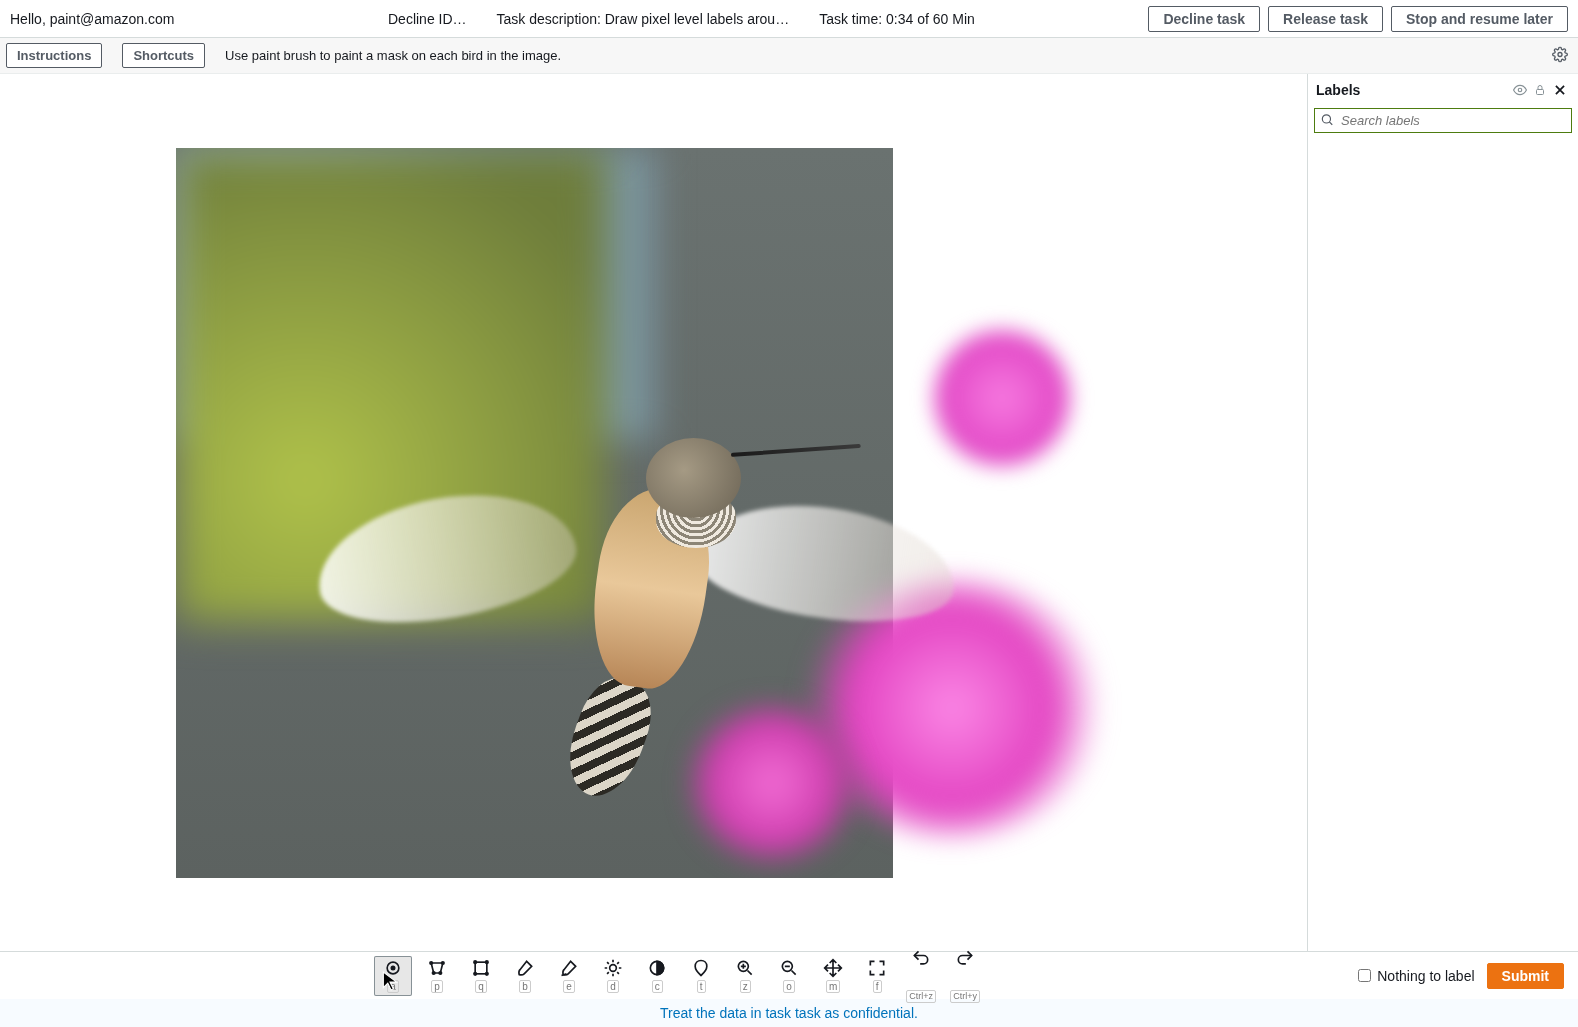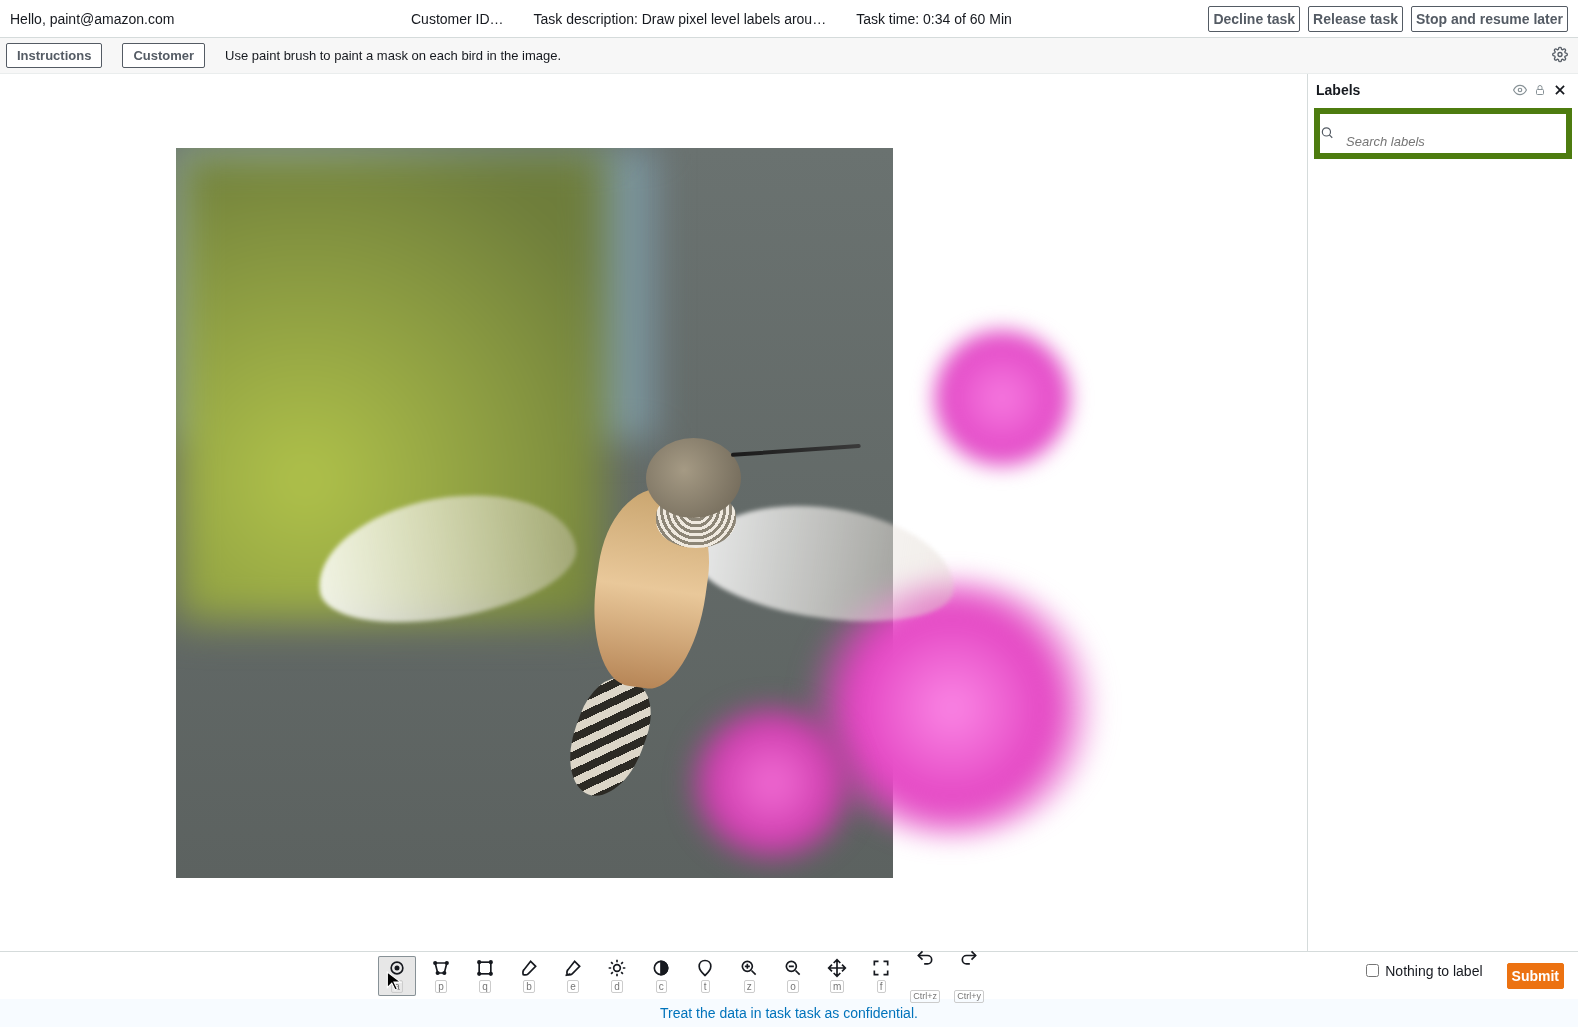--- a/index.html
+++ b/index.html
@@ -5,56 +5,56 @@
   * { box-sizing: border-box; margin: 0; padding: 0; }
   html, body { width: 1578px; height: 1027px; font-family: "Amazon Ember", Arial, sans-serif; font-size: 14px; color: #16191f; background: #ffffff; overflow: hidden; }
   
   
   .header-bar { height: 38px; display: flex; align-items: center; padding: 0 10px; border-bottom: 1px solid #d5dbdb; }
   .header-left { flex: 0 0 auto; padding-right: 40px; }
   .header-center { flex: 1 1 auto; display: flex; gap: 30px; align-items: center; justify-content: center; }
   .header-center span { white-space: nowrap; }
   .header-right { flex: 0 0 auto; display: flex; gap: 8px; }
   
-  .btn { border: 1px solid #545b64; background: #ffffff; padding: 4px 4px; border-radius: 2px; font-size: 14px; cursor: pointer; font-weight: 700; color: #545b64; }
+  .btn { border: 1px solid #545b64; background: #ffffff; padding: 4px 14px; border-radius: 2px; font-size: 14px; cursor: pointer; font-weight: 700; color: #545b64; }
   .btn-primary { background: #ec7211; border-color: #ec7211; color: #fff; }
   
   
   .instructions-bar { height: 36px; display: flex; align-items: center; padding: 4px 6px; gap: 20px; background: #f7f7f7; border-bottom: 1px solid #eaeded; position: relative; }
   .instructions-bar .small-btn { border: 1px solid #545b64; background: #fff; padding: 4px 10px; border-radius: 2px; font-weight:700; font-size: 13px; color:#545b64; cursor: pointer;}
   .instructions-bar .hint { font-size: 13px; color: #16191f; }
   .gear-right { position: absolute; right: 10px; top: 50%; transform: translateY(-50%); cursor: pointer; }
   
   
   .main { display: flex; height: calc(1027px - 38px - 36px - 48px - 28px); justify-content: center; }
   .canvas-wrap { flex: 1 1 auto; display: flex; align-items: center; justify-content: center; background: #fff; border-right: 1px solid #d5dbdb; }
   .canvas-image { width: 956px; height: 730px; position: relative; overflow: hidden; }
   
   
   .labels-panel { width: 270px; flex: 0 0 270px; background: #ffffff; display: flex; flex-direction: column; }
   .labels-header { display: flex; align-items: center; padding: 6px 8px; font-weight: 700; }
   .labels-header .spacer { flex: 1; }
   .labels-header .icon-btn { width: 20px; height: 20px; display:flex; align-items:center; justify-content:center; cursor:pointer; color:#879196;}
   .labels-search { margin: 2px 6px 6px 6px; position: relative; }
-  .labels-search input { width: 100%; padding: 20px 6px 4px 26px; border: 6px solid #4d7c0f; font-style: italic; font-size: 13px; color:#555;}
+  .labels-search input { width: 100%; padding: 4px 6px 4px 26px; border: 1px solid #4d7c0f; font-style: italic; font-size: 13px; color:#555;}
   .labels-search .sicon { position: absolute; left: 6px; top: 50%; transform: translateY(-50%); color:#545b64; }
   .label-row { display: flex; align-items: center; padding: 4px 6px; border: 1px solid #d5dbdb; margin: 0 6px; background: #f3f9ff; }
   .label-swatch { width: 16px; height: 16px; background: #1d8102; margin-right: 8px; }
   .label-row .spacer { flex: 1; }
   .label-row .tag { border: 1px solid #aab7b8; font-size: 10px; padding: 0 3px; color:#545b64; margin-left:4px;}
   
   
   .toolbar { height: 48px; background: #ffffff; display: flex; align-items: center; border-top: 1px solid #d5dbdb; }
   .tool-strip { flex: 1; display: flex; justify-content: center; gap: 6px; }
   .tool-btn { width: 38px; height: 40px; display: flex; flex-direction: column; align-items: center; justify-content: center; cursor: pointer; border-radius: 2px; position: relative; }
   .tool-btn.active { background: #e7e7e7; box-shadow: inset 0 0 0 1px #879196; }
   .tool-btn svg { width: 20px; height: 20px; }
   .tool-key { font-size: 10px; color: #777; margin-top: 2px; border:1px solid #ccc; padding: 0 2px; border-radius:2px; line-height:11px;}
   .tool-key.combo { font-size: 9px; margin-top: 22px; }
-  .toolbar-right { display: flex; align-items: flex-start; gap: 24px; padding-right: 14px; }
+  .toolbar-right { display: flex; align-items: center; gap: 12px; padding-right: 14px; }
   .nothing-wrap { display: flex; align-items: center; gap: 6px; font-size: 14px; color:#16191f;}
   
   
   .footer { height: 28px; text-align: center; font-size: 14px; color: #0073bb; line-height: 28px; background: #f7fbff; }
   
   
   .bg-layer { position:absolute; inset:0; }
   .blur-sky { position:absolute; top:0; left:0; width:50%; height:40%; background: radial-gradient(circle at 20% 20%, #a8c6dd 0%, #7c97a2 60%); filter: blur(18px);}
   .blur-green { position:absolute; bottom:0; left:0; width:45%; height:65%; background: radial-gradient(circle at 30% 70%, #b0c24a 0%, #6e7d3b 80%); filter: blur(20px);}
   .blur-grey { position:absolute; top:0; right:0; width:75%; height:100%; background: linear-gradient(180deg,#6a7270,#5c6260); }
@@ -72,34 +72,34 @@
   .tail { position:absolute; top:320px; left:178px; width:70px; height:120px; background: repeating-linear-gradient(135deg,#2c2a24 0 8px,#dcd6c8 8px 16px); border-radius: 40% 40% 50% 50%; transform: rotate(20deg);}
   
   .cursor-arrow { position:absolute; top: 15px; left: 6px; pointer-events: none;}
 </style>
 </head>
 <body>
 
 <div class="header-bar">
   <div class="header-left">Hello, paint@amazon.com</div>
   <div class="header-center">
-    <span>Customer ID…</span>
+    <span>Decline ID…</span>
     <span>Task description: Draw pixel level labels arou…</span>
     <span>Task time: 0:34 of 60 Min</span>
   </div>
   <div class="header-right">
     <button class="btn">Decline task</button>
     <button class="btn">Release task</button>
     <button class="btn">Stop and resume later</button>
   </div>
 </div>
 
 <div class="instructions-bar">
   <button class="small-btn">Instructions</button>
-  <button class="small-btn">Customer</button>
+  <button class="small-btn">Shortcuts</button>
   <span class="hint">Use paint brush to paint a mask on each bird in the image.</span>
   <span class="gear-right">
     <svg width="16" height="16" viewBox="0 0 24 24" fill="none" stroke="#545b64" stroke-width="2">
         <circle cx="12" cy="12" r="3"></circle>
         <path d="M19.4 15a1.7 1.7 0 0 0 .34 1.87l.06.06a2 2 0 1 1-2.83 2.83l-.06-.06a1.7 1.7 0 0 0-1.87-.34 1.7 1.7 0 0 0-1 1.55V21a2 2 0 1 1-4 0v-.09a1.7 1.7 0 0 0-1-1.55 1.7 1.7 0 0 0-1.87.34l-.06.06a2 2 0 1 1-2.83-2.83l.06-.06A1.7 1.7 0 0 0 4.6 15a1.7 1.7 0 0 0-1.55-1H3a2 2 0 1 1 0-4h.09A1.7 1.7 0 0 0 4.6 9a1.7 1.7 0 0 0-.34-1.87l-.06-.06A2 2 0 1 1 7.03 4.24l.06.06A1.7 1.7 0 0 0 9 4.6a1.7 1.7 0 0 0 1-1.55V3a2 2 0 1 1 4 0v.09c0 .67.4 1.27 1 1.55a1.7 1.7 0 0 0 1.87-.34l.06-.06a2 2 0 1 1 2.83 2.83l-.06.06A1.7 1.7 0 0 0 19.4 9c.28.6.88 1 1.55 1H21a2 2 0 1 1 0 4h-.09a1.7 1.7 0 0 0-1.55 1z"></path>
       </svg>
   </span>
 </div>
 
 <div class="main">

